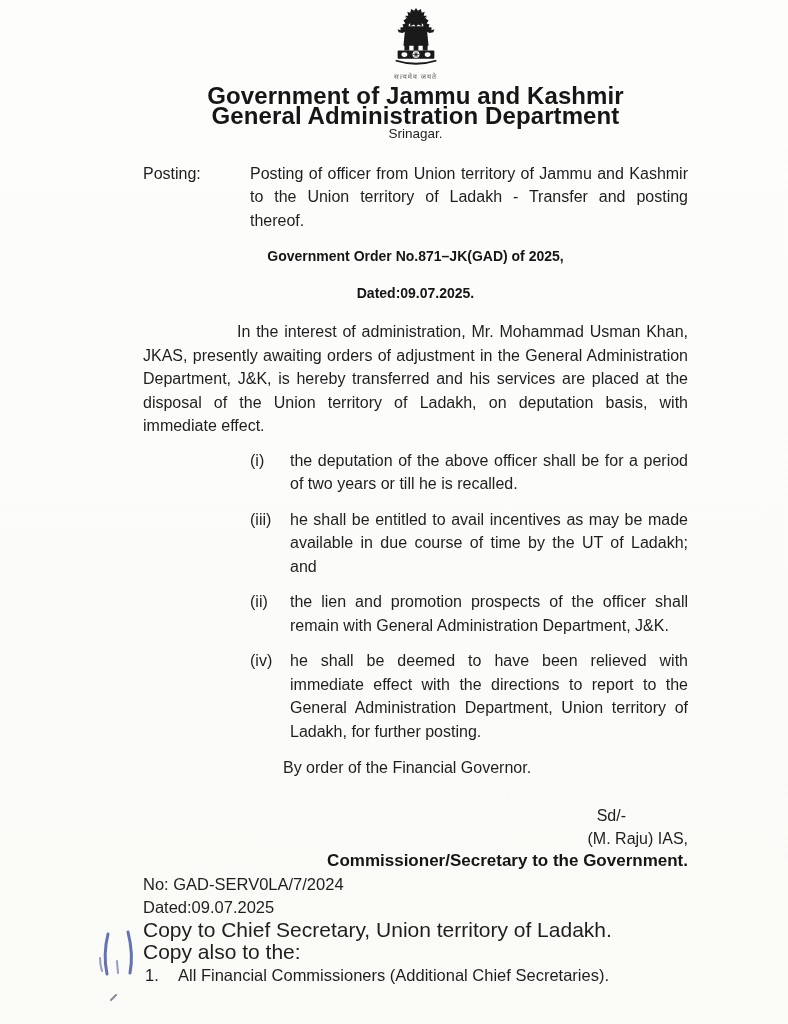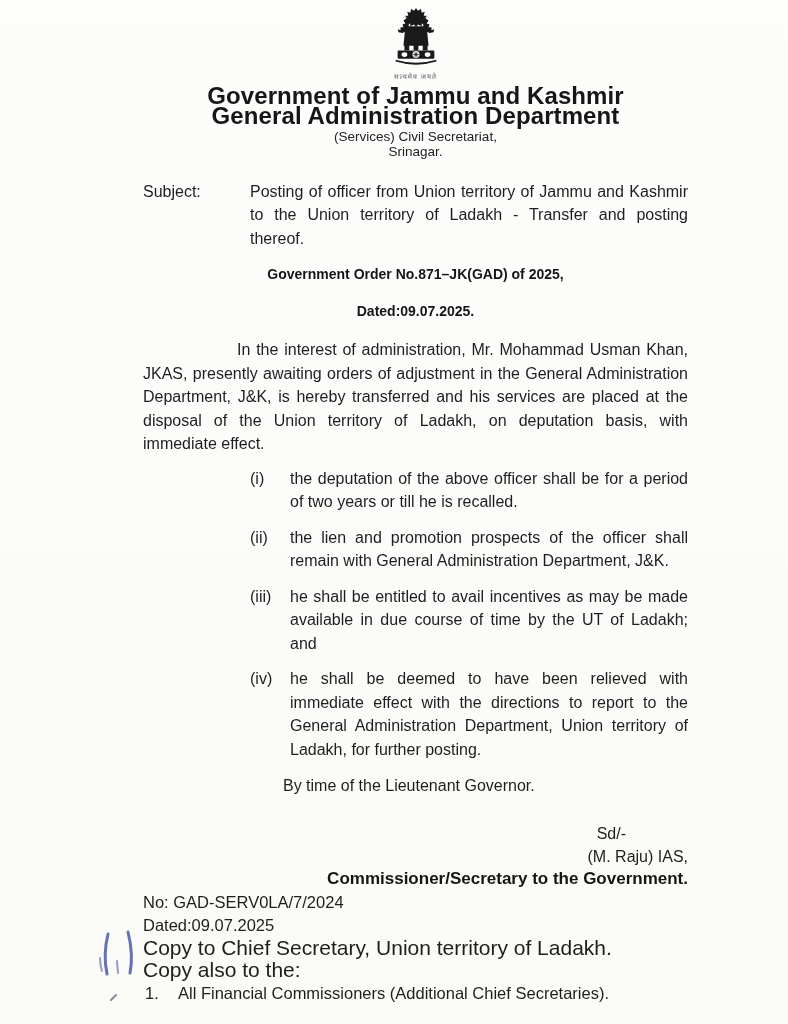--- a/index.html
+++ b/index.html
@@ -86,54 +86,53 @@
         <ellipse cx="20" cy="49.2" rx="3" ry="2.4" fill="#fdfdfc"></ellipse>
         <ellipse cx="44" cy="49.2" rx="3" ry="2.4" fill="#fdfdfc"></ellipse>
 
         <path d="M11 54.5 Q32 61 53 54.5 L53 56.5 Q32 63 11 56.5 Z"></path>
       </svg>
       <div class="motto">सत्यमेव जयते</div>
     </div>
 
     <div class="gov-line1">Government of Jammu and Kashmir</div>
     <div class="gov-line2">General Administration Department</div>
-    <div class="gov-line3">(Services) Civil Secretariat,</div>
     <div class="gov-line4">Srinagar.</div>
 
     <div class="subject-row">
-      <span class="subject-label">Subject:</span>
+      <span class="subject-label">Posting:</span>
       <span class="subject-text">Posting of officer from Union territory of Jammu and Kashmir to the Union territory of Ladakh - Transfer and posting thereof.</span>
     </div>
 
     <div class="order-title">Government Order No.871–JK(GAD) of 2025,</div>
     <div class="order-title" style="margin-top:16px;">Dated:09.07.2025.</div>
 
     <div class="para1">In the interest of administration, Mr. Mohammad Usman Khan, JKAS, presently awaiting orders of adjustment in the General Administration Department, J&amp;K, is hereby transferred and his services are placed at the disposal of the Union territory of Ladakh, on deputation basis, with immediate effect.</div>
 
 
     <div class="ordered-list">
       <div class="list-item">
         <span class="li-num">(i)</span>
         <span class="li-text">the deputation of the above officer shall be for a period of two years or till he is recalled.</span>
       </div>
       <div class="list-item">
+        <span class="li-num">(iii)</span>
+        <span class="li-text">he shall be entitled to avail incentives as may be made available in due course of time by the UT of Ladakh; and</span>
+      </div>
+      <div class="list-item">
         <span class="li-num">(ii)</span>
         <span class="li-text">the lien and promotion prospects of the officer shall remain with General Administration Department, J&amp;K.</span>
-      </div>
-      <div class="list-item">
-        <span class="li-num">(iii)</span>
-        <span class="li-text">he shall be entitled to avail incentives as may be made available in due course of time by the UT of Ladakh; and</span>
       </div>
       <div class="list-item">
         <span class="li-num">(iv)</span>
         <span class="li-text">he shall be deemed to have been relieved with immediate effect with the directions to report to the General Administration Department, Union territory of Ladakh, for further posting.</span>
       </div>
     </div>
 
-    <div class="by-order">By time of the Lieutenant Governor.</div>
+    <div class="by-order">By order of the Financial Governor.</div>
 
     <div class="signature">
       <div class="sig-sd">Sd/-</div>
       <div class="sig-name">(M. Raju) IAS,</div>
       <div class="sig-designation">Commissioner/Secretary to the Government.</div>
     </div>
 
     <div class="footer-row">
       <span>No: GAD-SERV0LA/7/2024</span>
       <span>Dated:09.07.2025</span>

